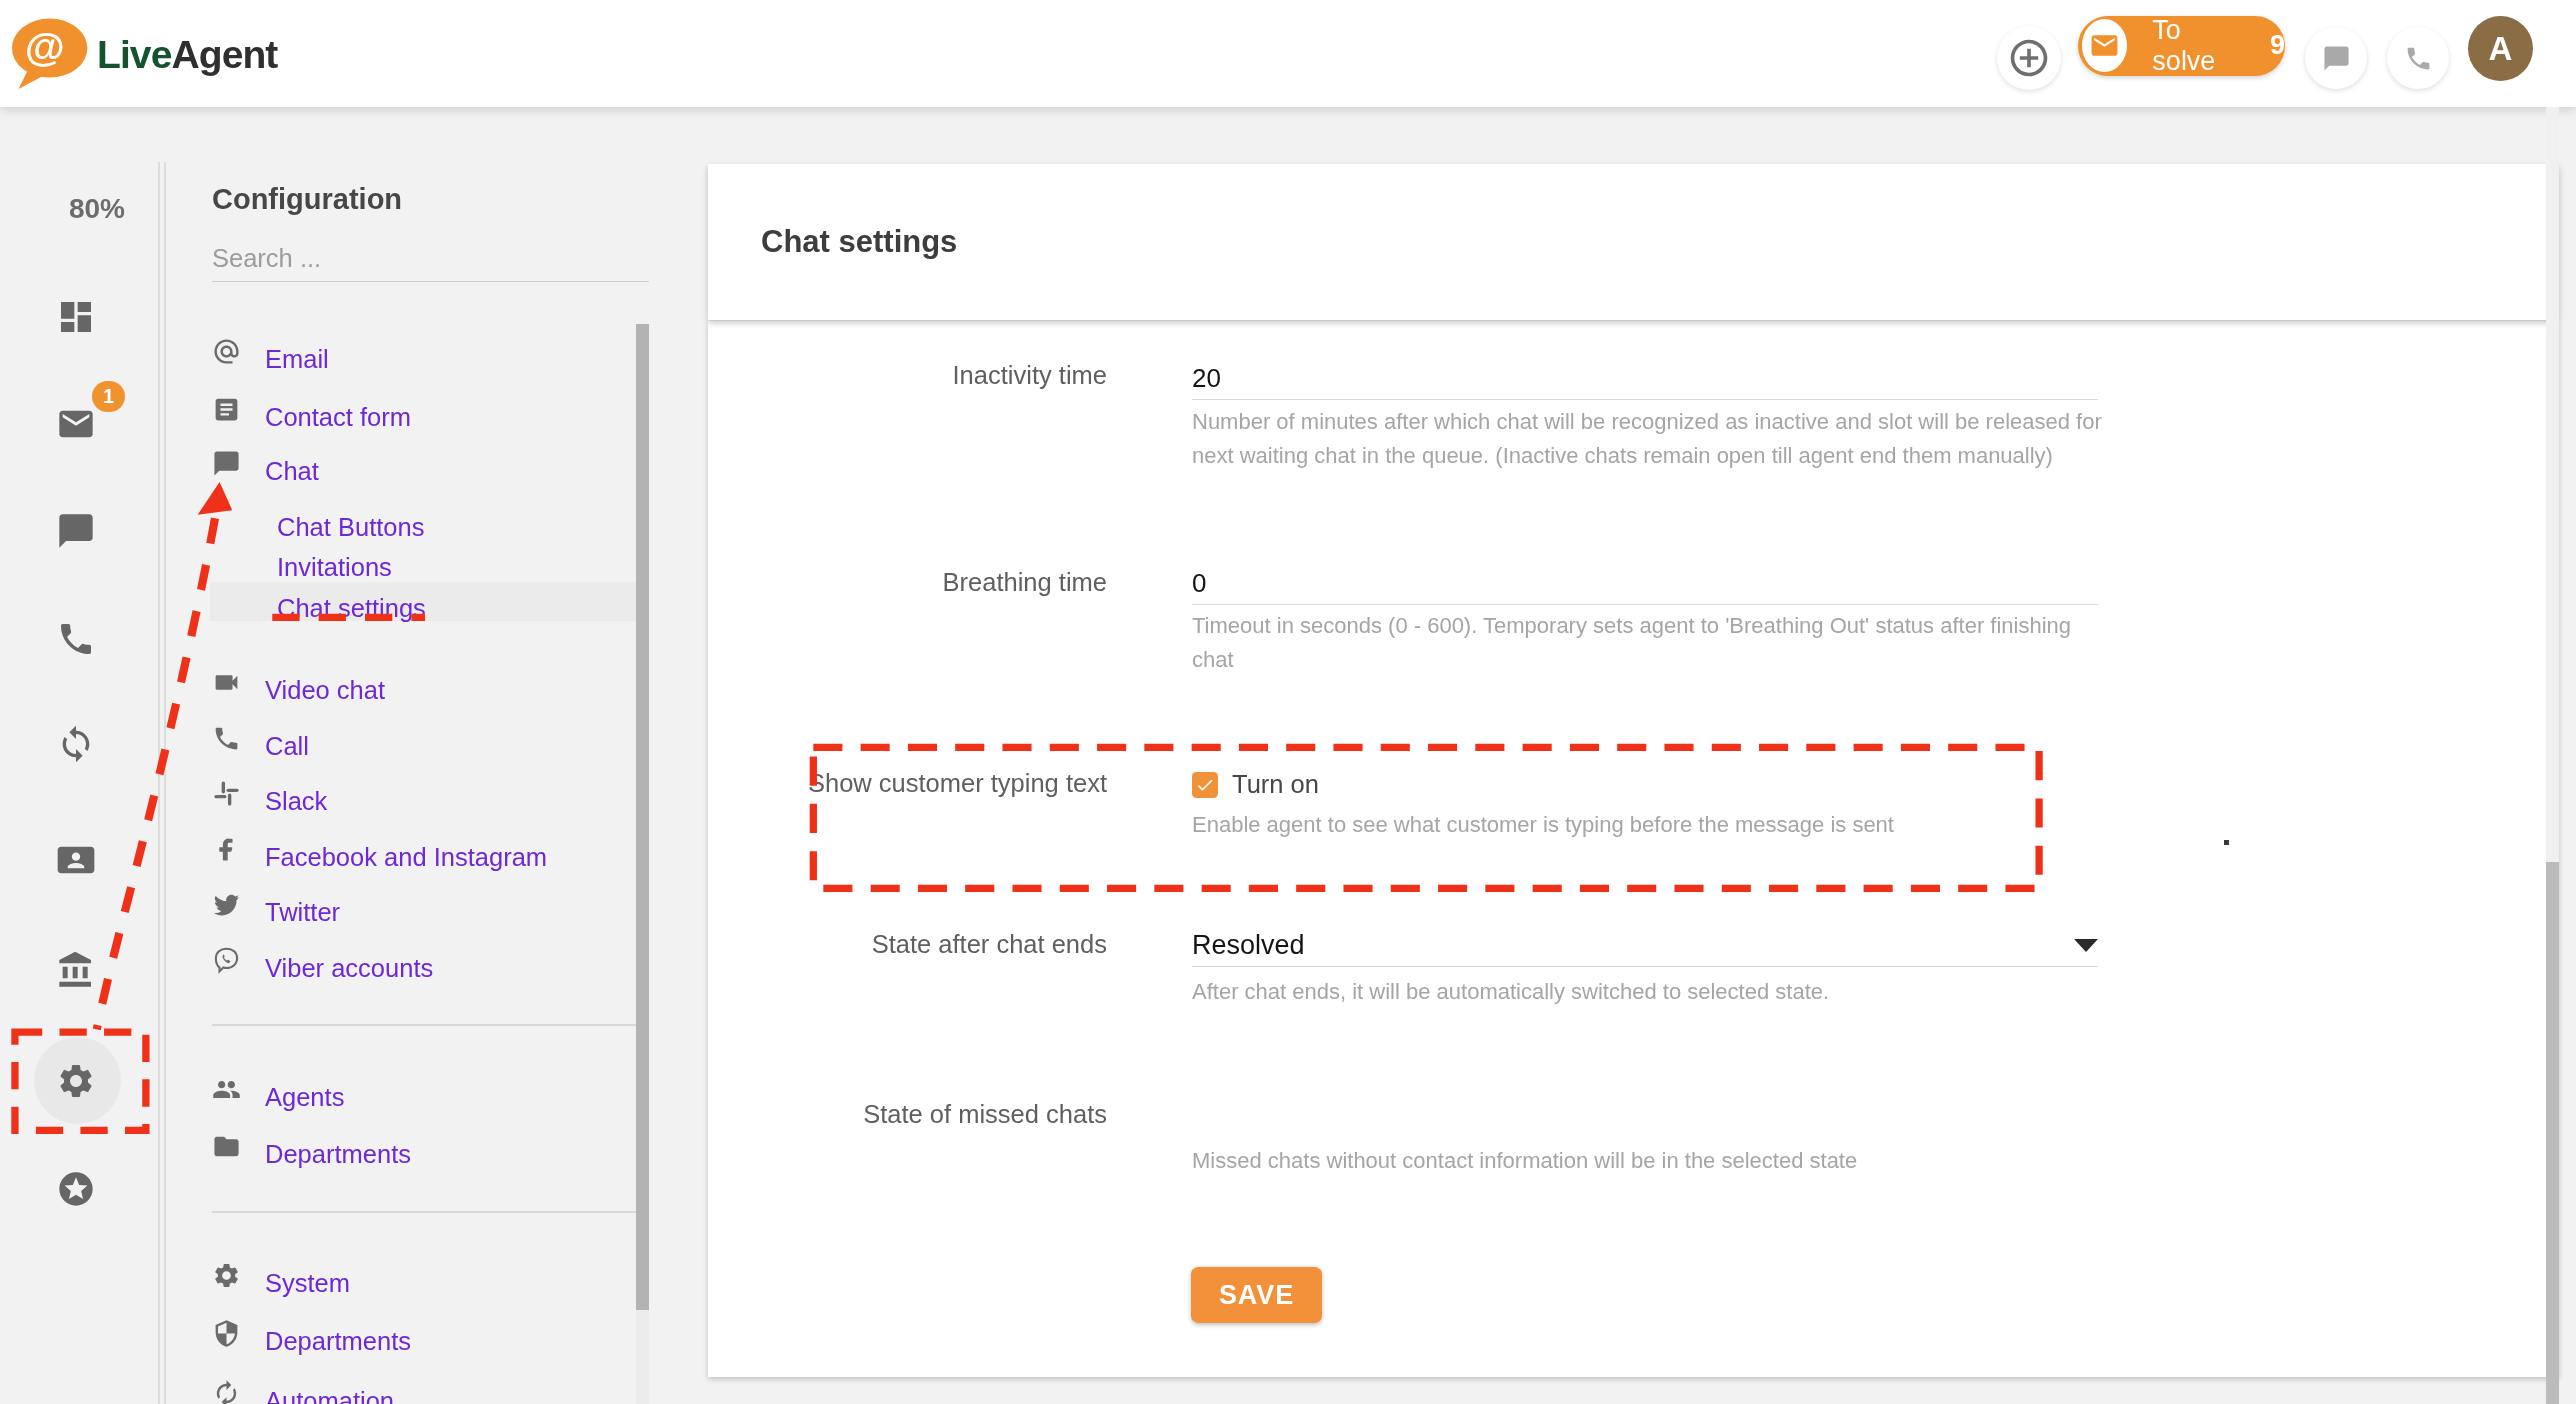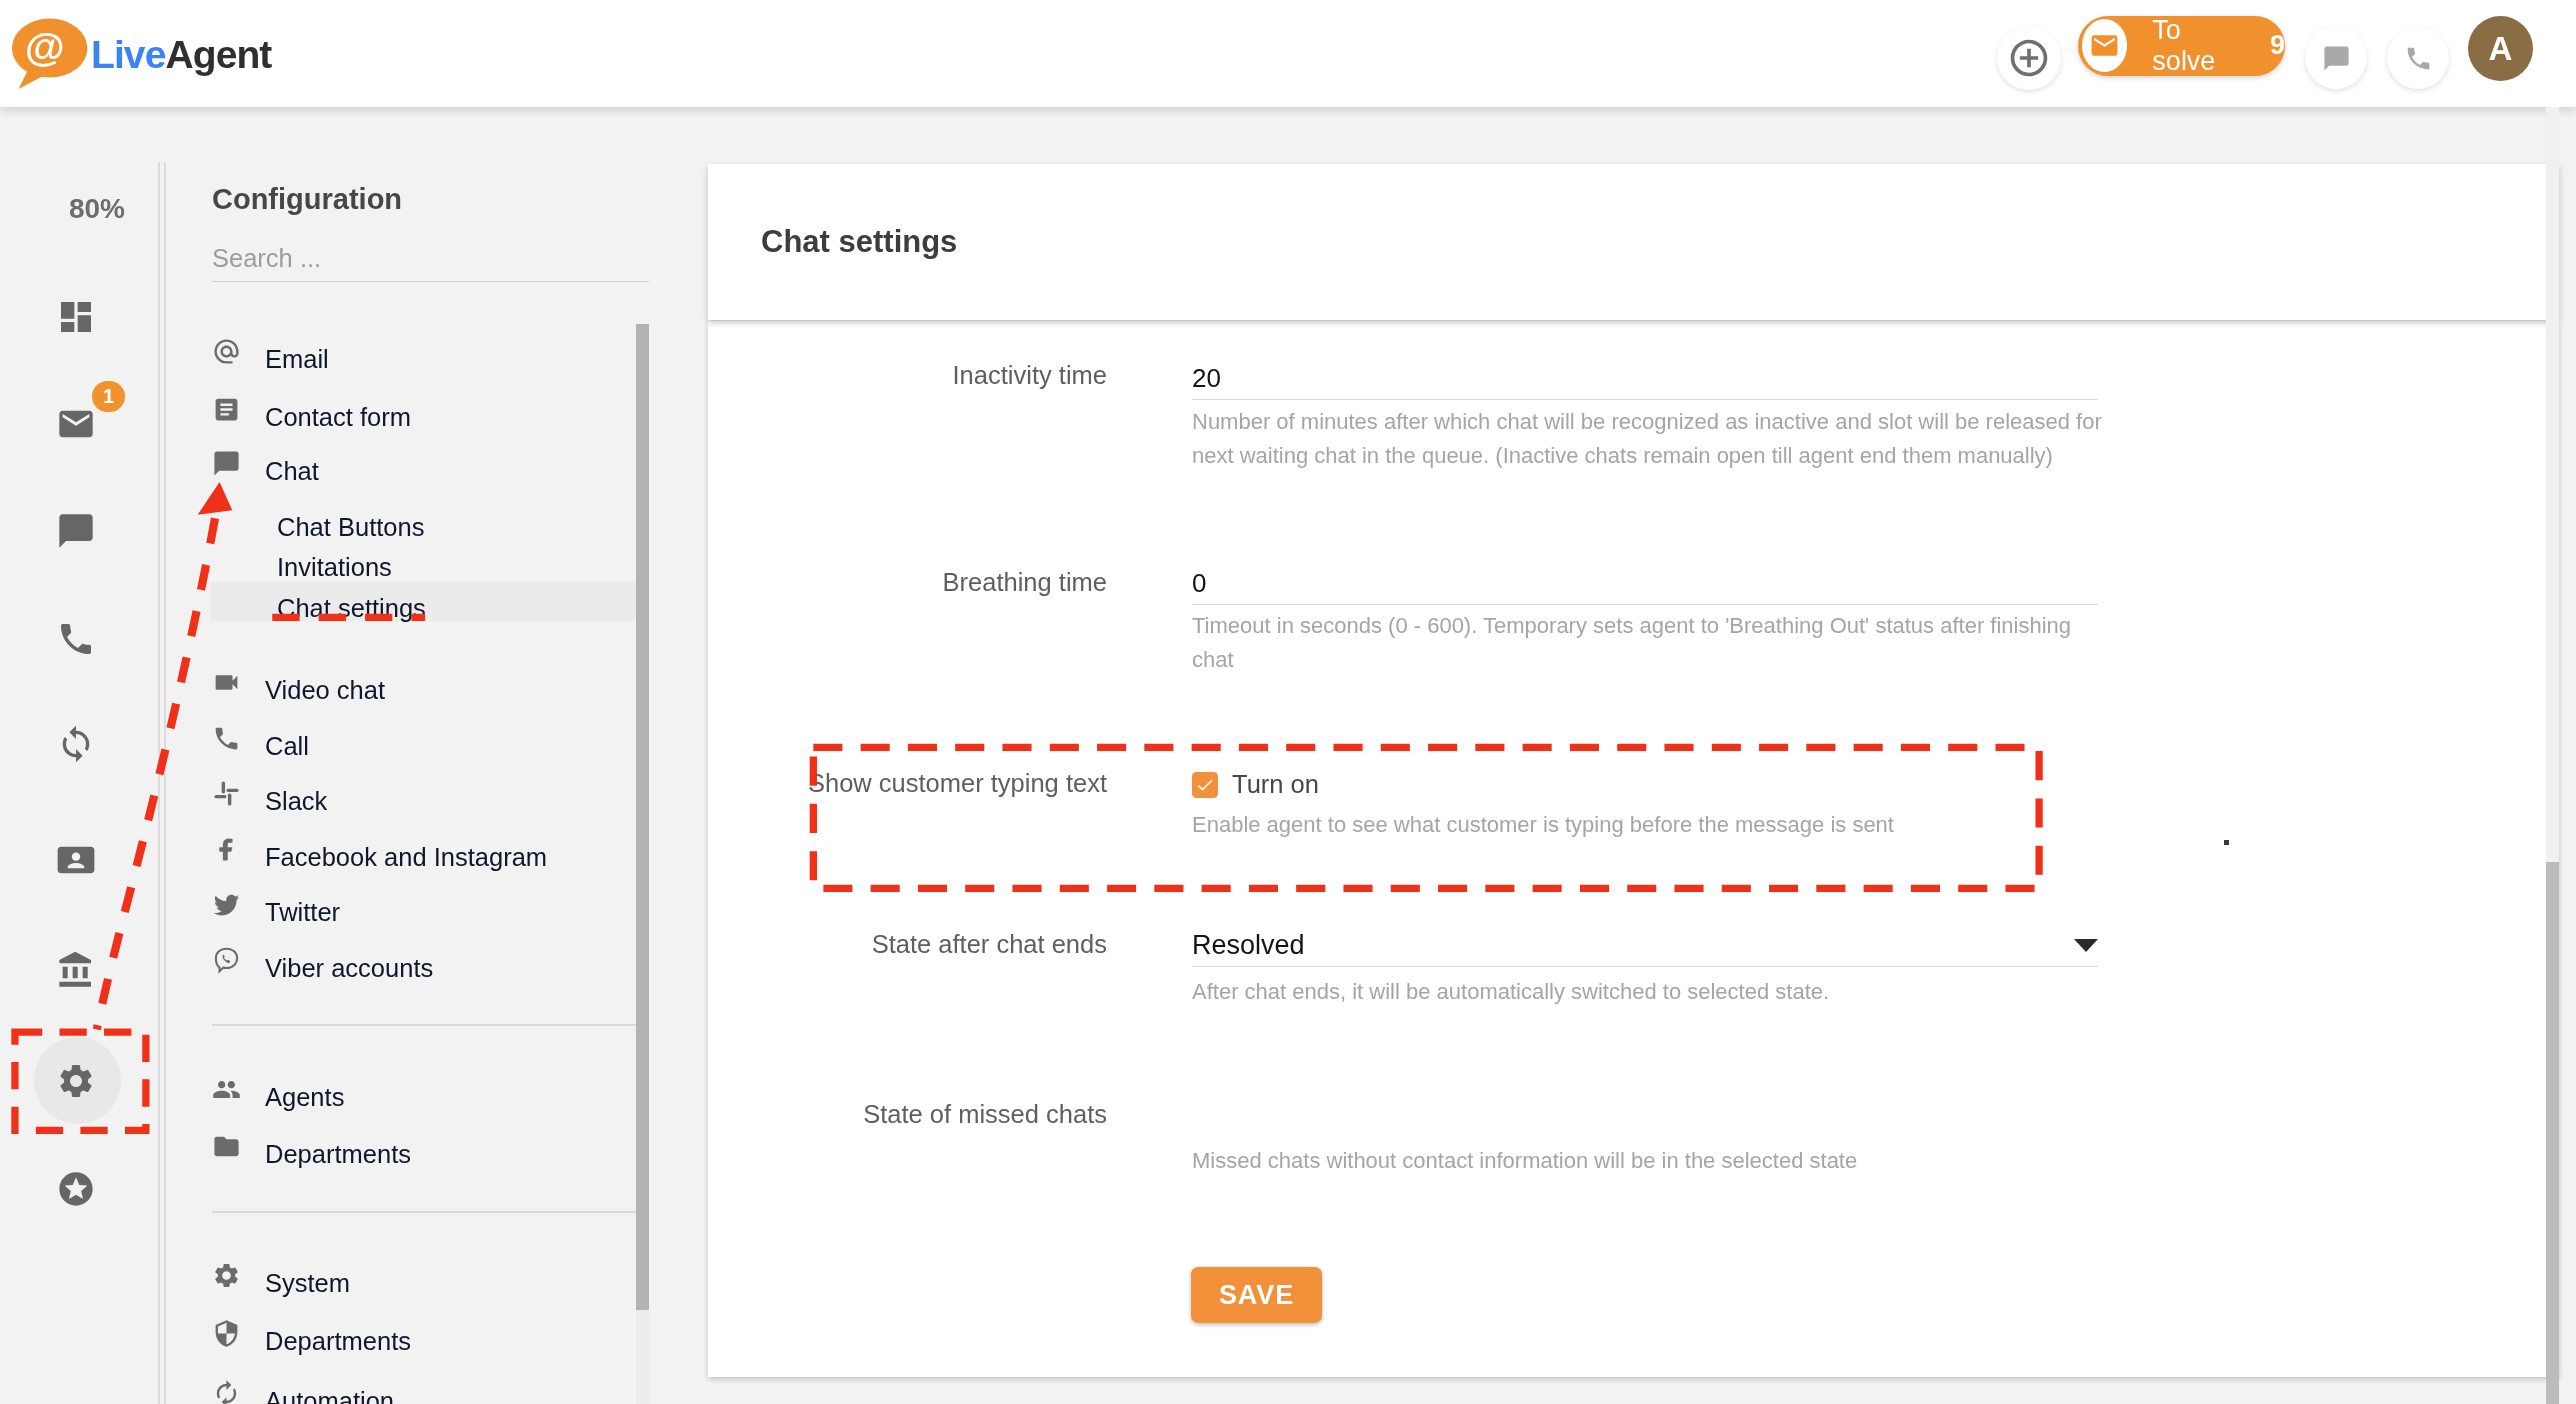--- a/index.html
+++ b/index.html
@@ -8,21 +8,21 @@
     position:relative; width:2576px; height:1404px; overflow:hidden;
     background:#f2f2f3; font-family:"Liberation Sans", sans-serif;
     -webkit-font-smoothing:antialiased;
   }
   .abs { position:absolute; }
 
   
   .topbar { left:0; top:0; width:2576px; height:107px; background:#ffffff;
             box-shadow:0 3.6px 9px rgba(0,0,0,.14); z-index:40; }
   .brand-text { left:91px; top:33px; font-size:39px; font-weight:bold; letter-spacing:-0.9px; }
-  .brand-live { color:#3b82f6; }
+  .brand-live { color:#14532d;margin-left:6px; }
   .brand-agent { color:#2f2f2f; }
   .round-btn { border-radius:50%; background:#fff; box-shadow:0 1.8px 5.5px rgba(0,0,0,.13);
                display:flex; align-items:center; justify-content:center; }
   .pill { left:2078px; top:15.5px; width:207px; height:60px; border-radius:30px;
           background:#f0912d; box-shadow:0 1.8px 5.5px rgba(0,0,0,.18);
           display:flex; align-items:center; z-index:41; }
   .pill-circle { width:53px; height:53px; border-radius:50%; background:#fff; margin-left:3.6px;
                  display:flex; align-items:center; justify-content:center; }
   .pill-label { color:#fff; font-size:27px; font-weight:normal; margin-left:25.5px; }
   .pill-count { color:#fff; font-size:27px; font-weight:bold; margin-left:33px; }
@@ -44,21 +44,21 @@
 
   
   .cfg-title { left:212px; top:183px; font-size:29px; font-weight:bold; color:#474747; }
   .cfg-search { left:212px; top:235px; width:437px; height:47px; border:none; outline:none;
                 background:transparent; border-bottom:1.8px solid #cfcfcf;
                 font-size:25.5px; color:#555; font-family:"Liberation Sans",sans-serif; }
   .cfg-search::placeholder { color:#9c9c9c; }
   .mrow { left:212px; height:45px; display:flex; align-items:center; cursor:pointer; }
   .micon { width:29px; height:29px; margin-right:24px; display:inline-flex; }
   .micon svg { width:29px; height:29px; fill:#6b6b6b; }
-  .mlabel { font-size:25.5px; color:#0f172a; white-space:nowrap;margin-top:15px; }
+  .mlabel { font-size:25.5px; color:#6d28d9; white-space:nowrap;margin-top:15px; }
   .msub { left:277px; height:40px; display:flex; align-items:center; cursor:pointer; }
   .hl-row { left:210px; top:582px; width:426px; height:39px; background:#ebebeb; }
   .divider { left:212px; width:424px; height:1.8px; background:#d8d8d8; }
   .cfg-scroll-track { left:636px; top:324px; width:12.7px; height:1081px; background:#ececec; }
   .cfg-scroll-thumb { left:636px; top:324px; width:12.7px; height:986px; background:#b3b3b3; }
 
   
   .main-header { left:708px; top:164px; width:1851px; height:156px; background:#fff;
                  box-shadow:0 2.7px 6.4px rgba(0,0,0,.22); z-index:6; }
   .main-title { left:53px; top:60px; font-size:31px; font-weight:bold; color:#3d3d3d; }

